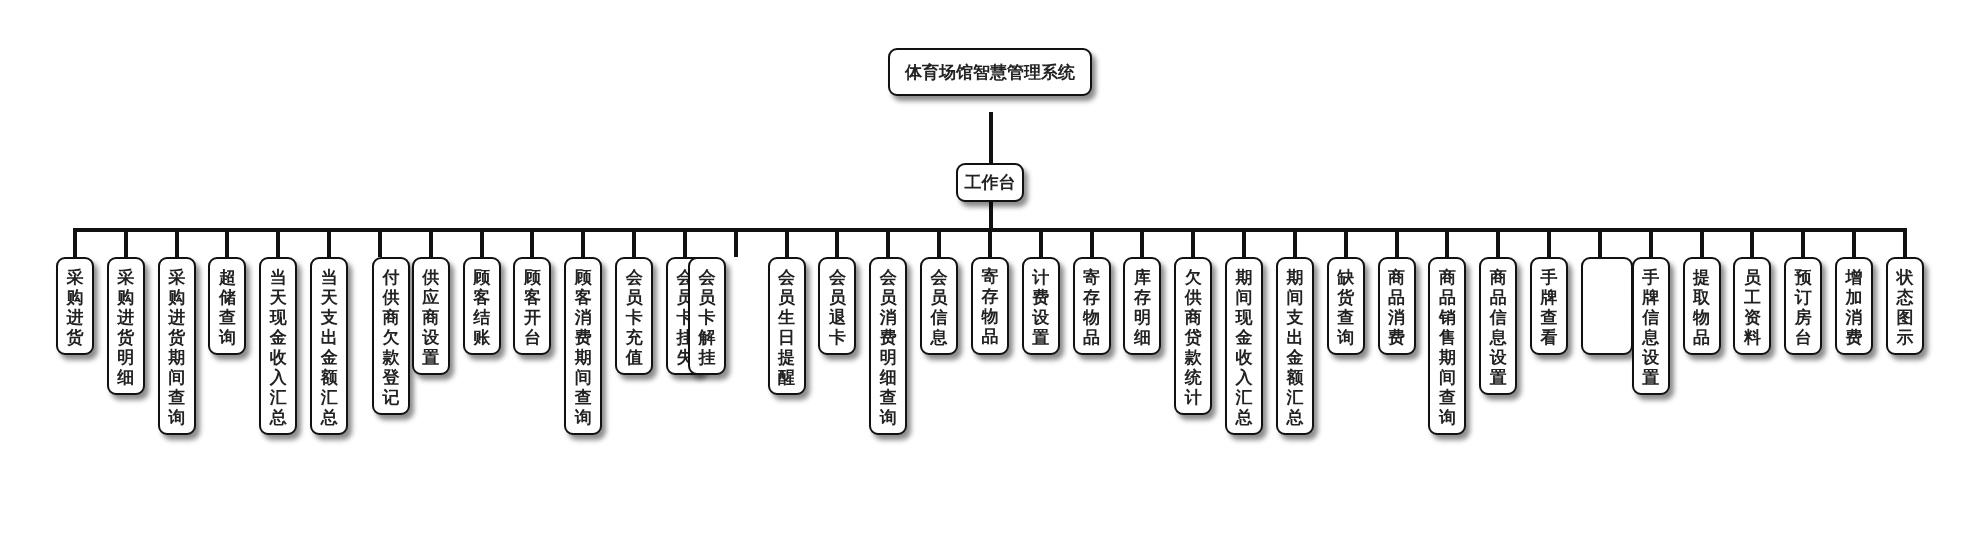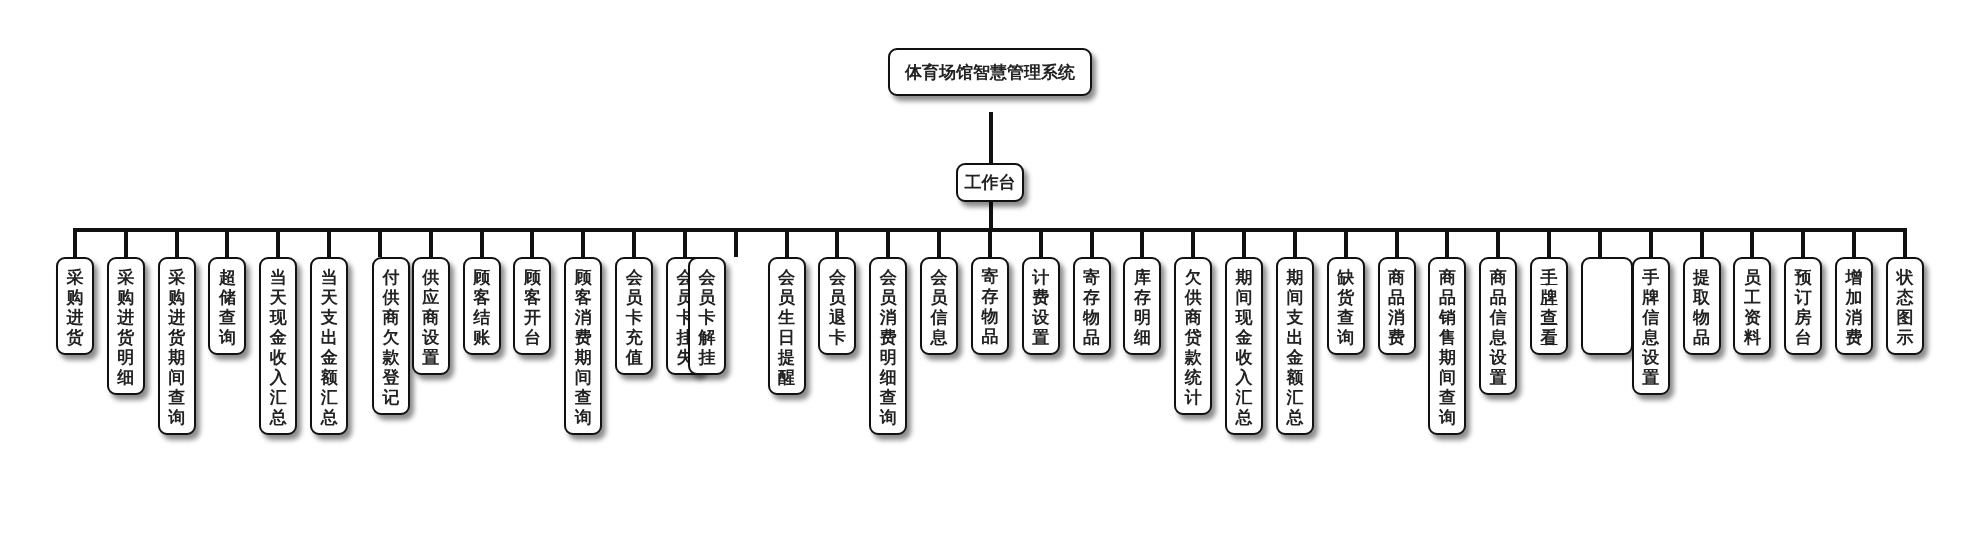--- a/index.html
+++ b/index.html
@@ -143,21 +143,21 @@
       </div>
       <div class="line" style="left: 1445.41px; top: 230px; width: 4px; height: 27px;"></div>
       <div class="node leaf" style="left: 1428.41px;">
         <span>商品销售期间查询</span>
       </div>
       <div class="line" style="left: 1496.24px; top: 230px; width: 4px; height: 27px;"></div>
       <div class="node leaf" style="left: 1479.24px;">
         <span>商品信息设置</span>
       </div>
       <div class="line" style="left: 1547.07px; top: 230px; width: 4px; height: 27px;"></div>
-      <div class="node leaf" style="left: 1530.07px; text-decoration: underline;">
+      <div class="node leaf" style="left: 1530.07px;">
         <span>手牌查看</span>
       </div>
       <div class="line" style="left: 1597.9px; top: 230px; width: 4px; height: 27px;"></div>
       <div class="node leaf" style="left: 1580.9px; padding-left: 48px;">
         <span>手牌设置</span>
       </div>
       <div class="line" style="left: 1648.73px; top: 230px; width: 4px; height: 27px;"></div>
       <div class="node leaf" style="left: 1631.73px;">
         <span>手牌信息设置</span>
       </div>

